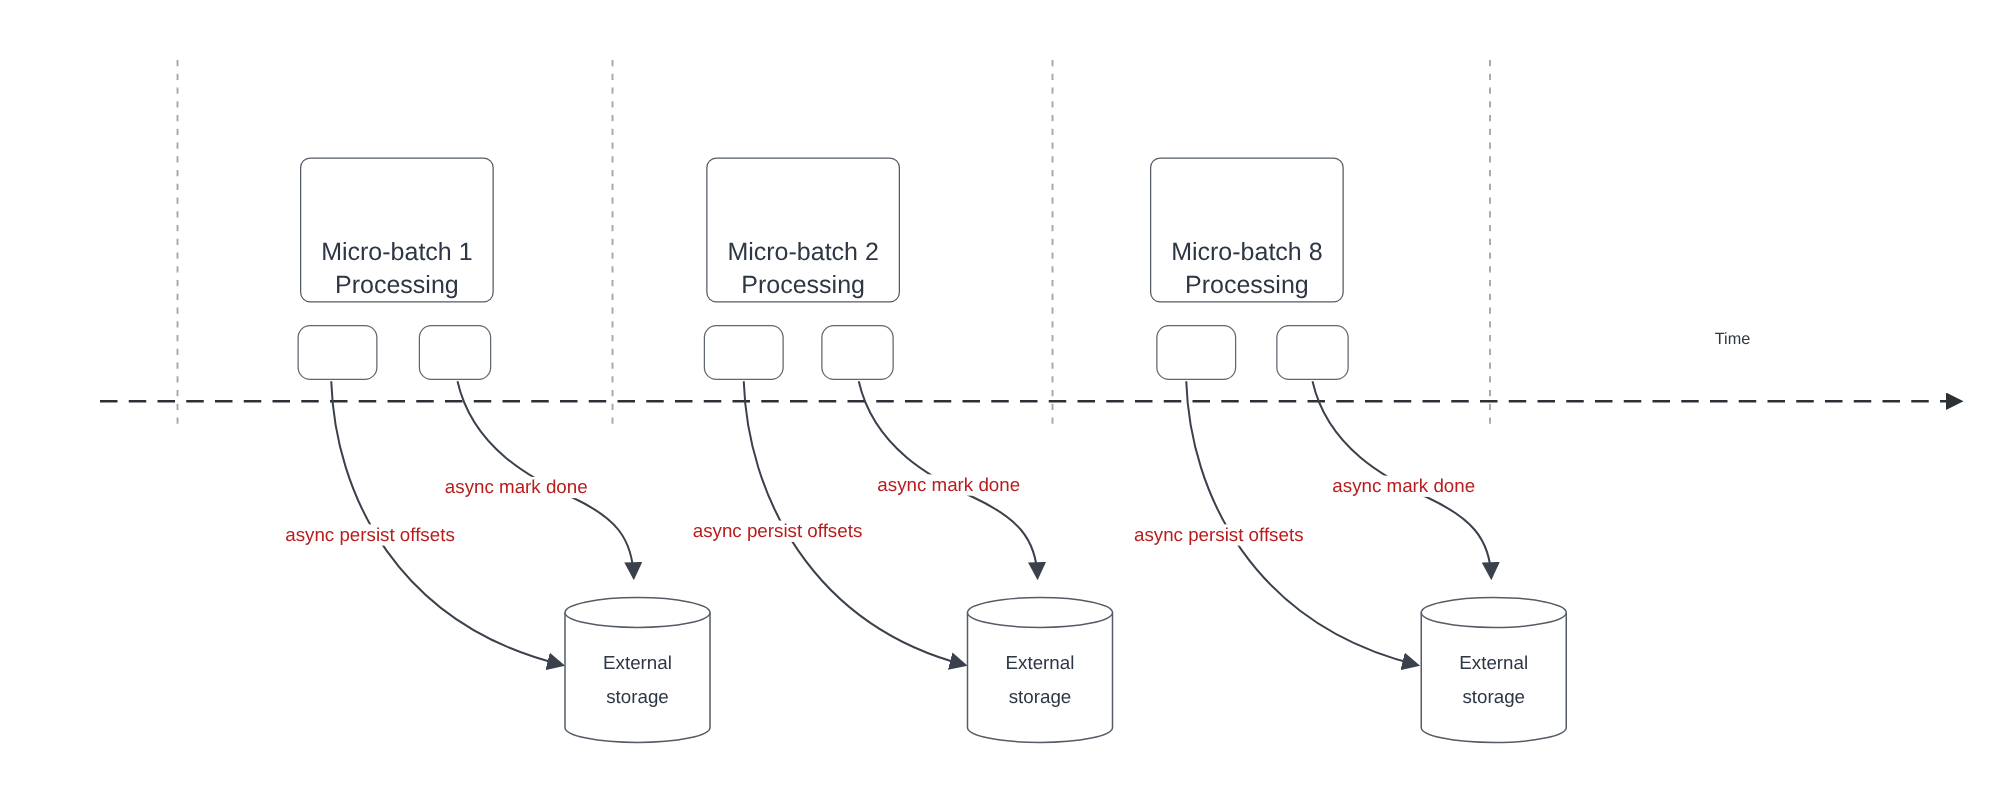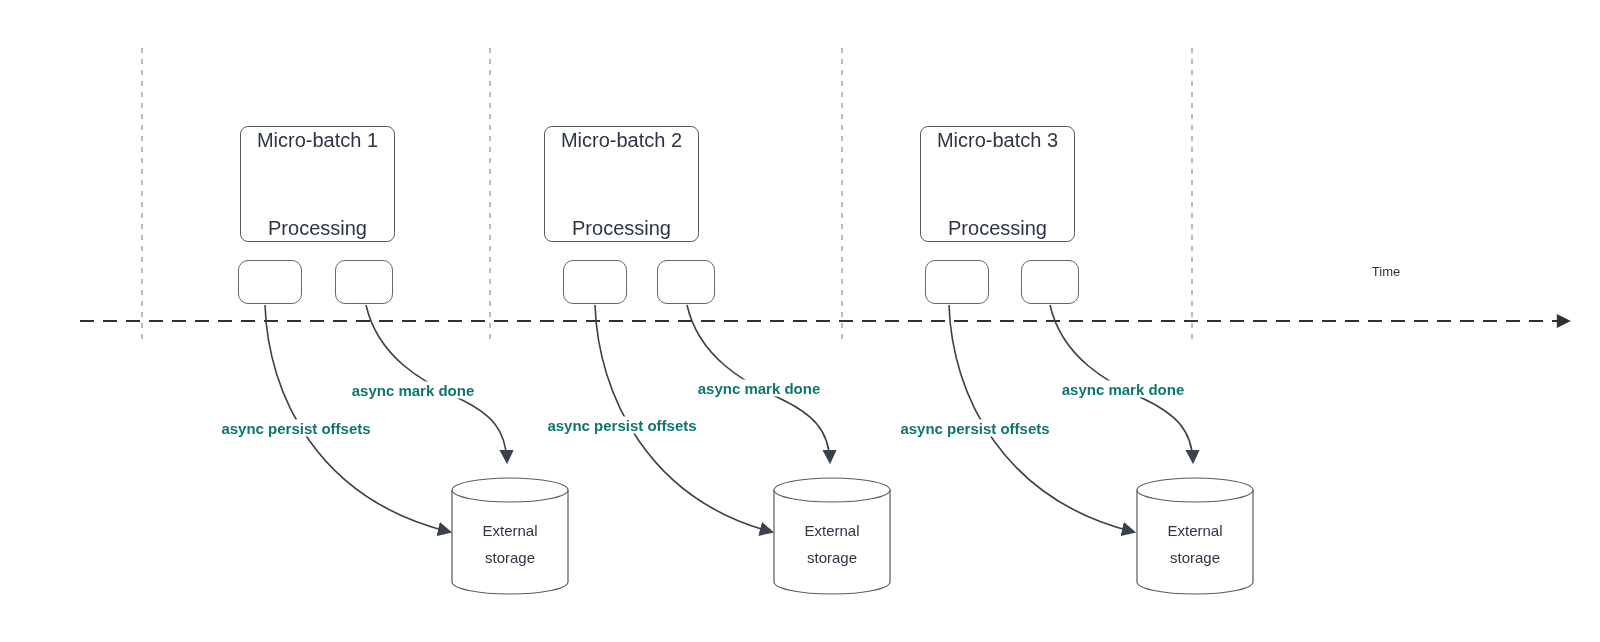--- a/index.html
+++ b/index.html
@@ -16,33 +16,33 @@
     position: absolute;
     background: #ffffff;
     border: 1px solid #545c66;
     box-sizing: border-box;
   }
   .main-box {
     border-radius: 8px;
     display: flex;
     flex-direction: column;
     align-items: center;
-    justify-content: space-between;
+    justify-content: flex-end;
     font-size: 20px;
     line-height: 26px;
     color: #2d3644;
     text-align: center;
   }
   .mini-box { border-radius: 10px; border-color: #5f6770; }
   .flow-label {
     position: absolute;
     transform: translate(-50%, -50%);
     font-size: 15px;
-    font-weight: bold;
-    color: #0f766e;
+    font-weight: normal;
+    color: #b91c1c;
     background: #ffffff;
     padding: 0 2px;
     white-space: nowrap;
   }
   .cyl-label {
     position: absolute;
     transform: translate(-50%, -50%);
     font-size: 15px;
     line-height: 27px;
     color: #2d3644;
@@ -103,35 +103,35 @@
   </div>
   <div class="node mini-box" style="left:238px; top:260px; width:64px; height:44px;"></div>
   <div class="node mini-box" style="left:335px; top:260px; width:58px; height:44px;"></div>
   <div class="flow-label" style="left:296px; top:428px;">async persist offsets</div>
   <div class="flow-label" style="left:413px; top:390px;">async mark done</div>
   <div class="cyl-label" style="left:510px; top:544px;">
     <div>External</div>
     <div>storage</div>
   </div>
 
-  <div class="node main-box" style="left:544px; top:126px; width:155px; height:116px;">
+  <div class="node main-box" style="left:565px; top:126px; width:155px; height:116px;">
     <span>Micro-batch 2</span>
     <span>Processing</span>
   </div>
   <div class="node mini-box" style="left:563px; top:260px; width:64px; height:44px;"></div>
   <div class="node mini-box" style="left:657px; top:260px; width:58px; height:44px;"></div>
   <div class="flow-label" style="left:622px; top:425px;">async persist offsets</div>
   <div class="flow-label" style="left:759px; top:388px;">async mark done</div>
   <div class="cyl-label" style="left:832px; top:544px;">
     <div>External</div>
     <div>storage</div>
   </div>
 
   <div class="node main-box" style="left:920px; top:126px; width:155px; height:116px;">
-    <span>Micro-batch 3</span>
+    <span>Micro-batch 8</span>
     <span>Processing</span>
   </div>
   <div class="node mini-box" style="left:925px; top:260px; width:64px; height:44px;"></div>
   <div class="node mini-box" style="left:1021px; top:260px; width:58px; height:44px;"></div>
   <div class="flow-label" style="left:975px; top:428px;">async persist offsets</div>
   <div class="flow-label" style="left:1123px; top:389px;">async mark done</div>
   <div class="cyl-label" style="left:1195px; top:544px;">
     <div>External</div>
     <div>storage</div>
   </div>

